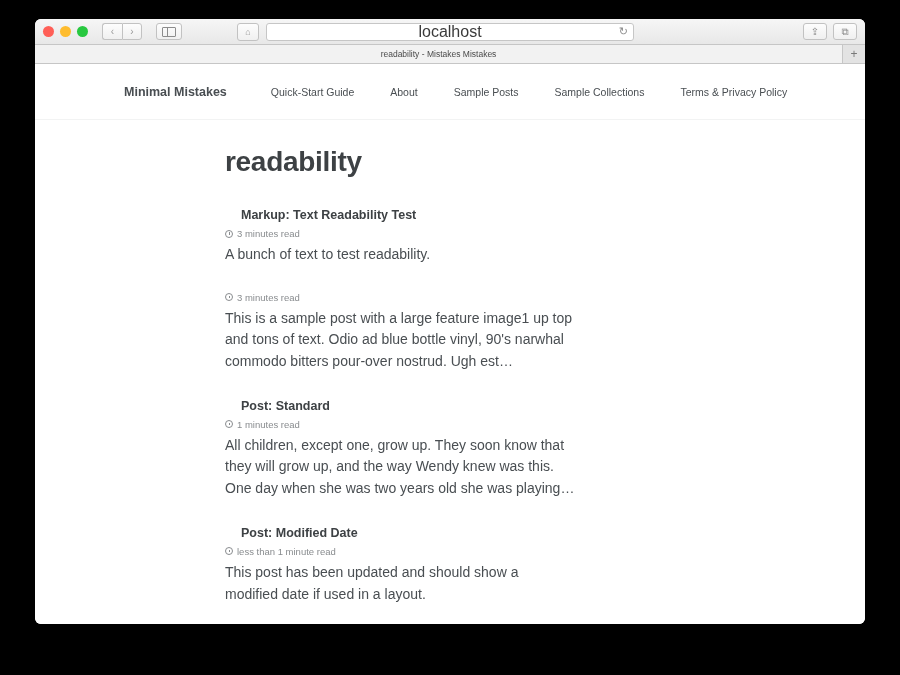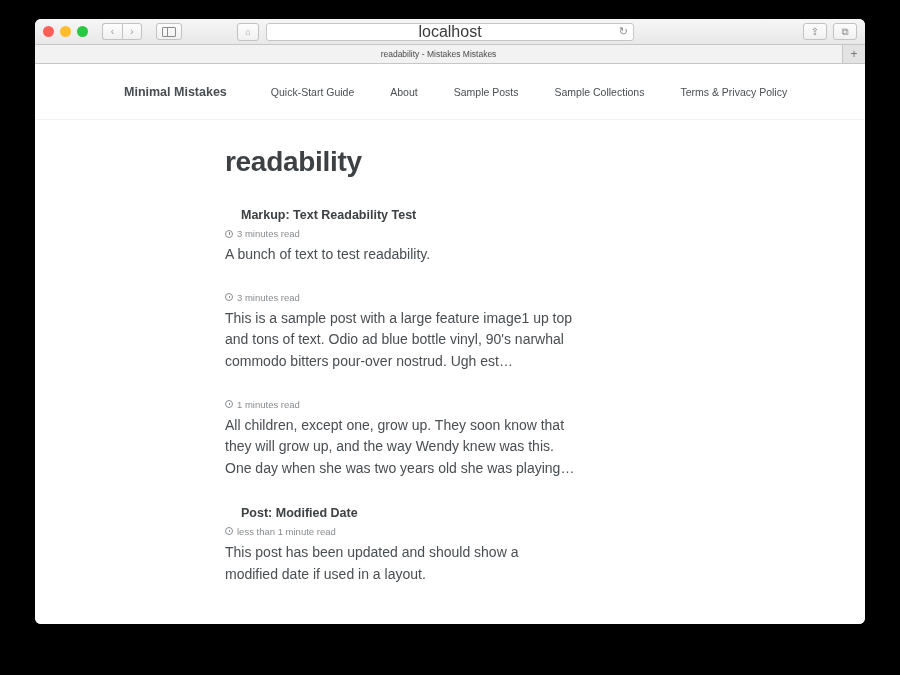--- a/index.html
+++ b/index.html
@@ -327,20 +327,21 @@
 
         <div class="post">
           <div class="meta">
             <span class="clock"></span>
             <span>3 minutes read</span>
           </div>
           <div class="excerpt">This is a sample post with a large feature image1 up top and tons of text. Odio ad blue bottle vinyl, 90's narwhal commodo bitters pour-over nostrud. Ugh est…</div>
         </div>
 
         <div class="post">
+          <h2>Post: Standard</h2>
           <div class="meta">
             <span class="clock"></span>
             <span>1 minutes read</span>
           </div>
           <div class="excerpt">All children, except one, grow up. They soon know that they will grow up, and the way Wendy knew was this. One day when she was two years old she was playing…</div>
         </div>
 
         <div class="post">
           <h2>Post: Modified Date</h2>
           <div class="meta">

